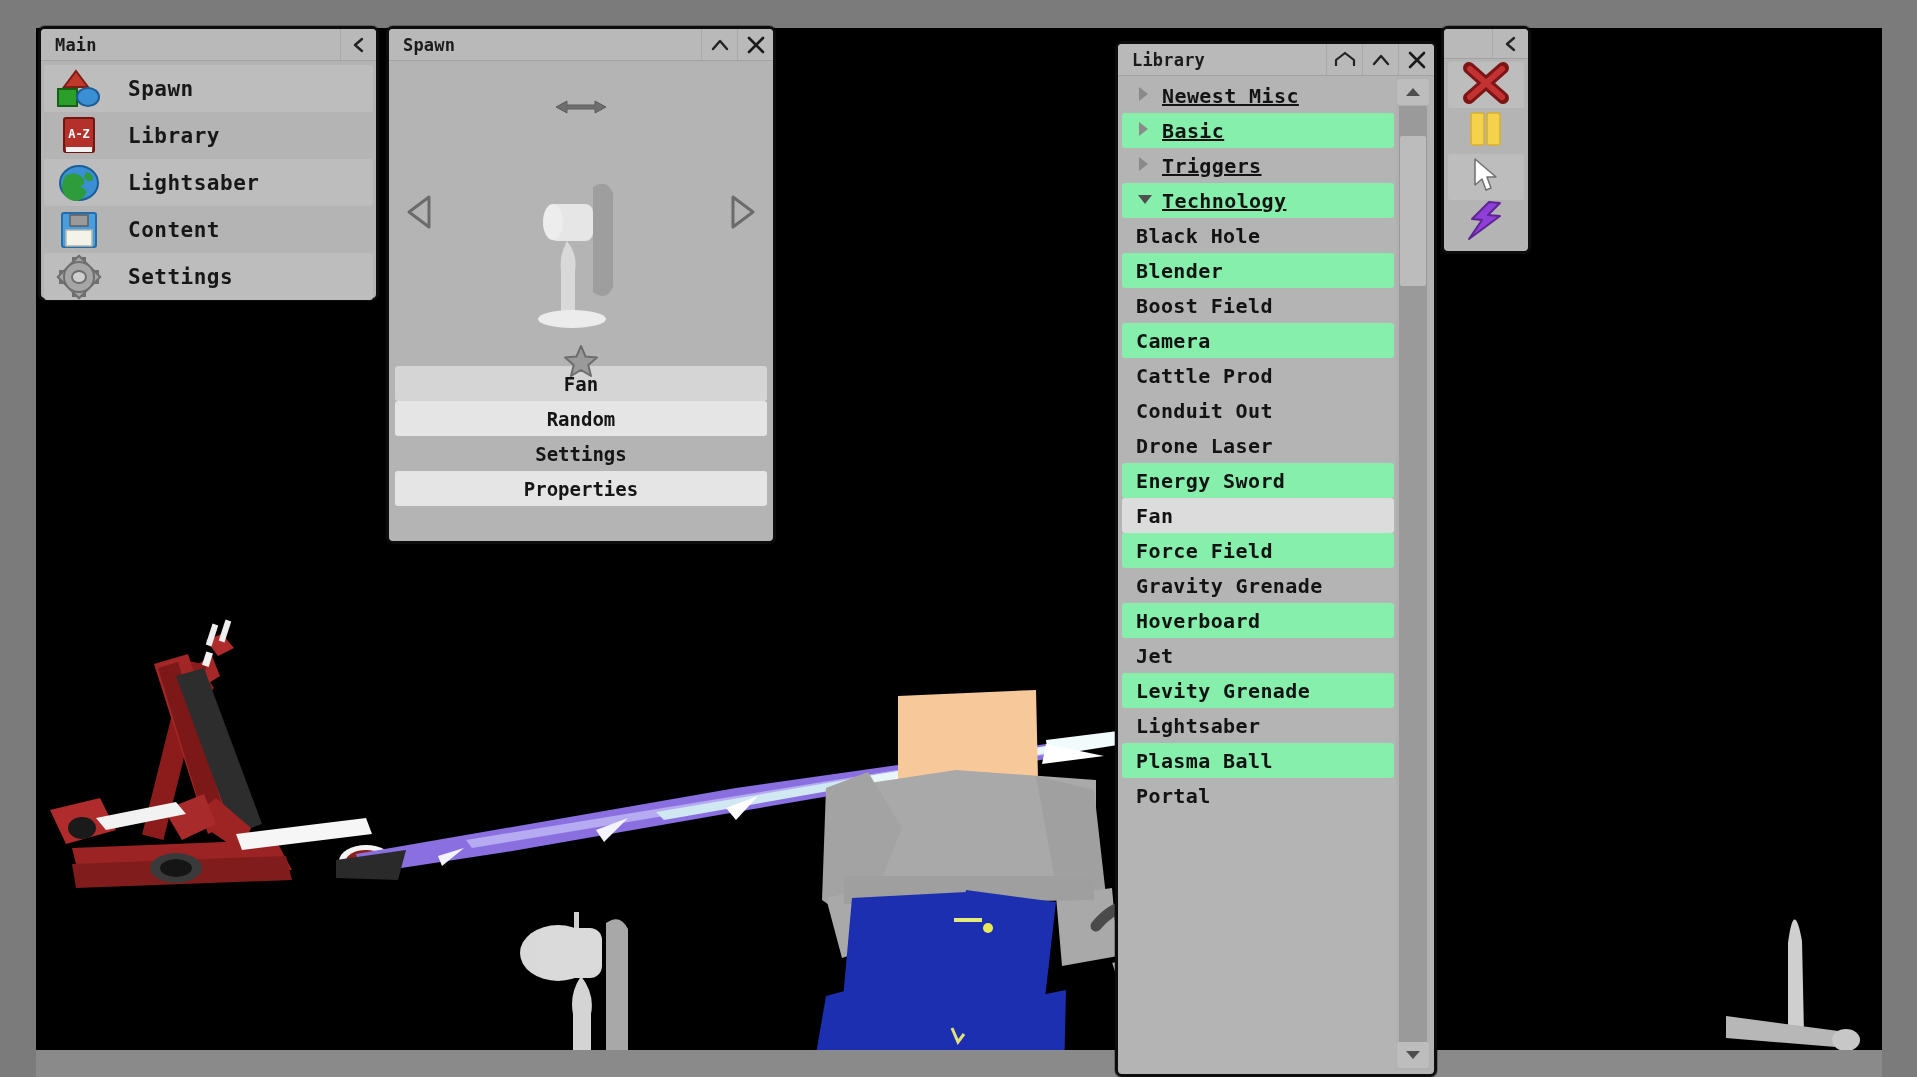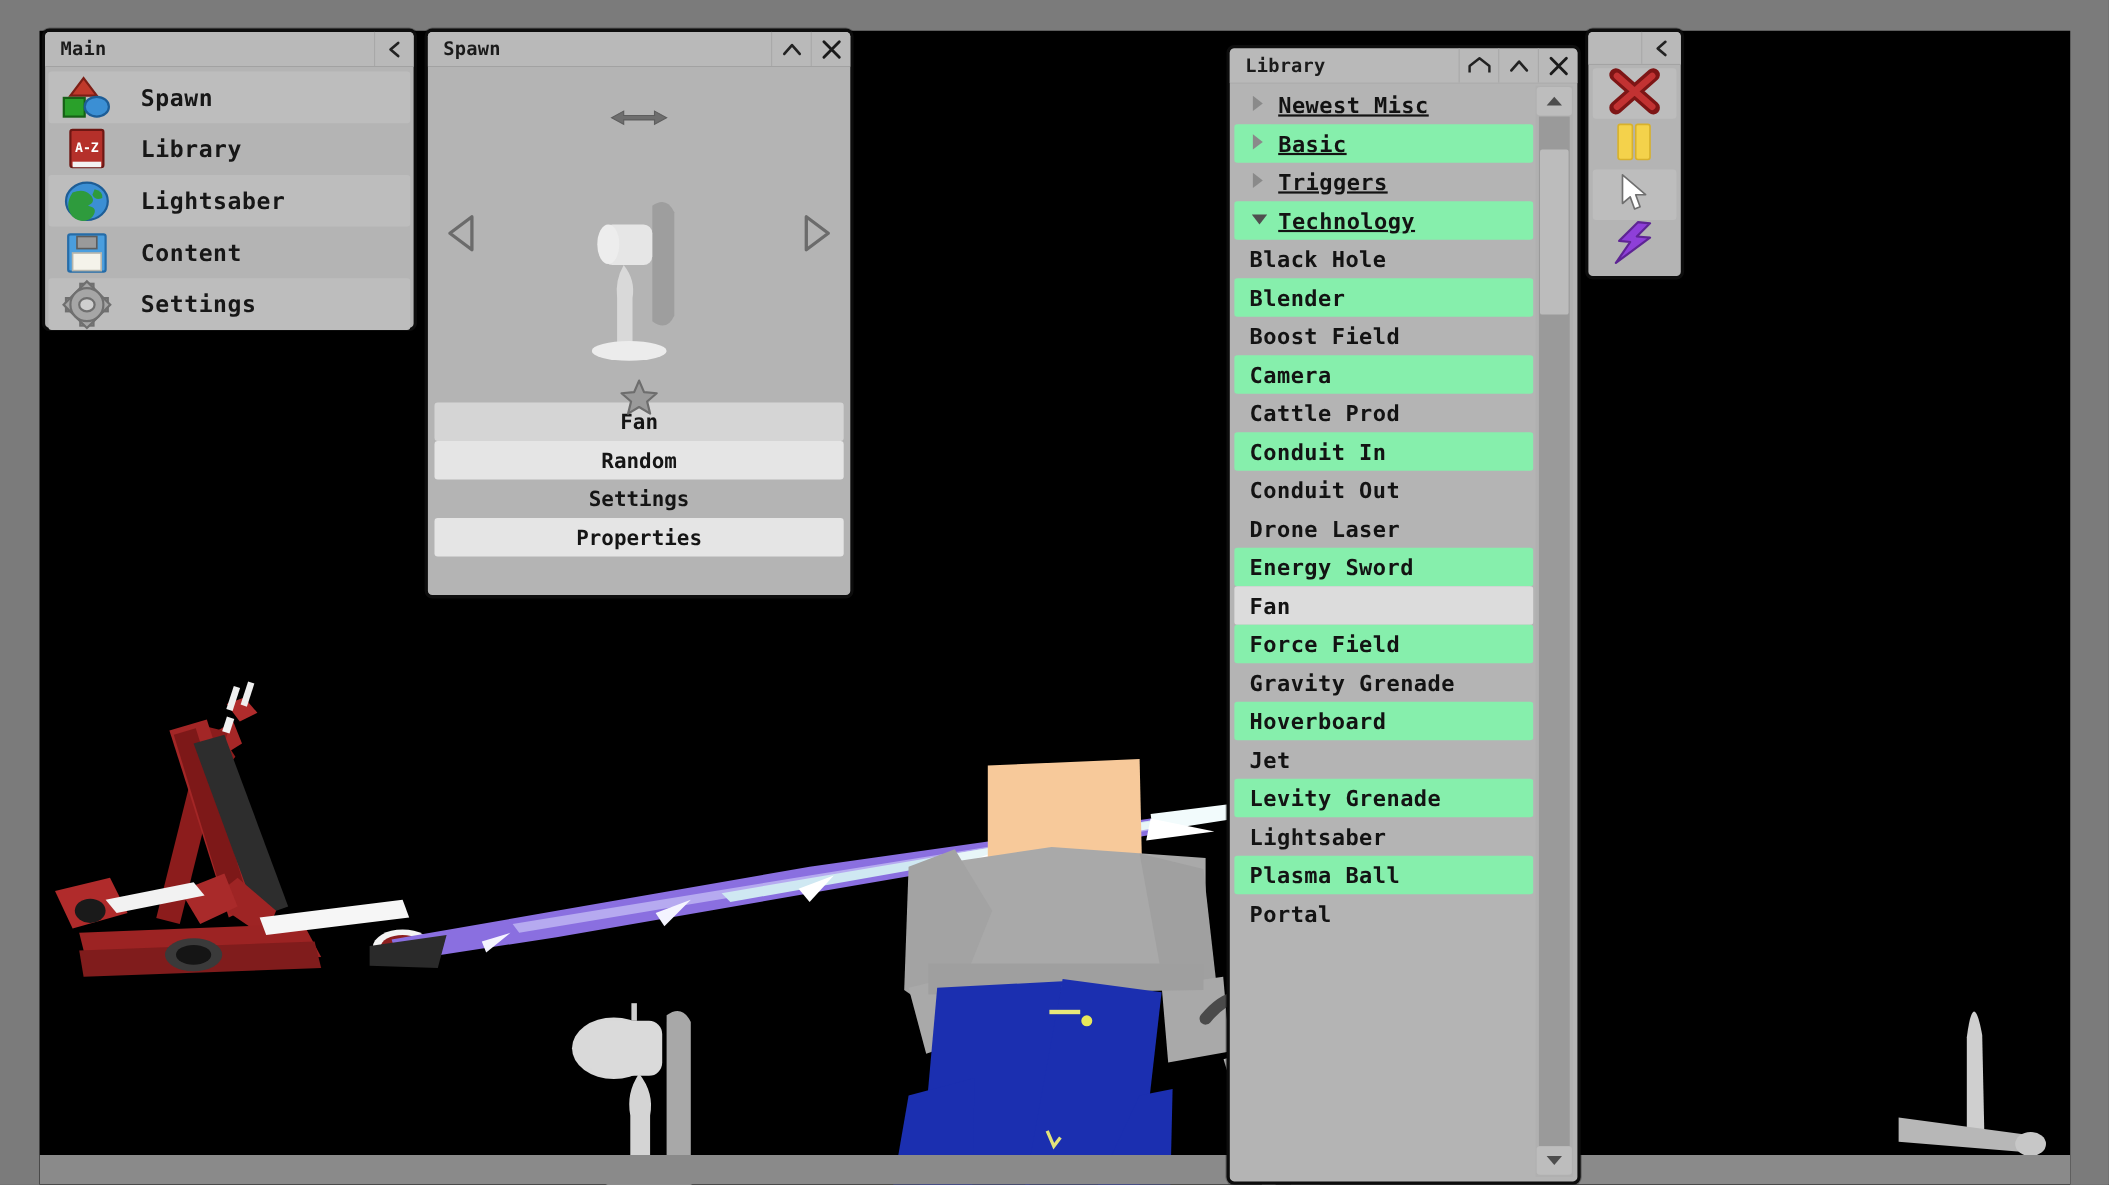--- a/index.html
+++ b/index.html
@@ -447,23 +447,20 @@
         </div>
         <div class="lib-row">
           <span class="item-text">Boost Field</span>
         </div>
         <div class="lib-row alt">
           <span class="item-text">Camera</span>
         </div>
         <div class="lib-row">
           <span class="item-text">Cattle Prod</span>
         </div>
-        <div class="lib-row alt">
-          <span class="item-text">Conduit In</span>
-        </div>
         <div class="lib-row">
           <span class="item-text">Conduit Out</span>
         </div>
         <div class="lib-row">
           <span class="item-text">Drone Laser</span>
         </div>
         <div class="lib-row alt">
           <span class="item-text">Energy Sword</span>
         </div>
         <div class="lib-row sel">

